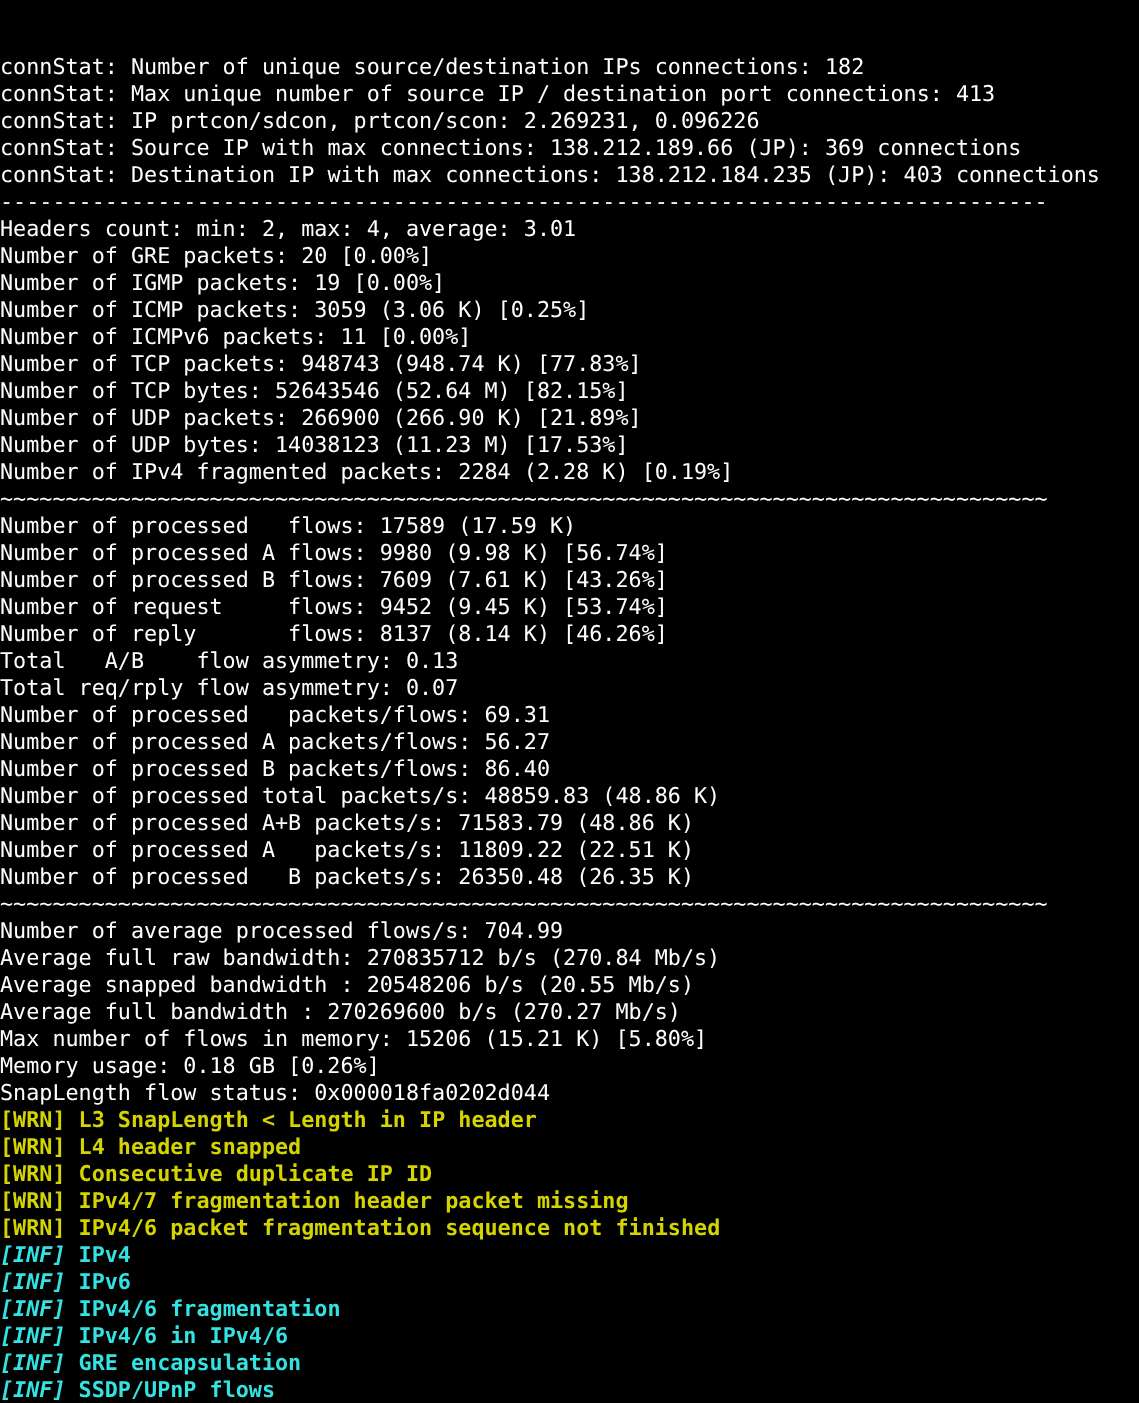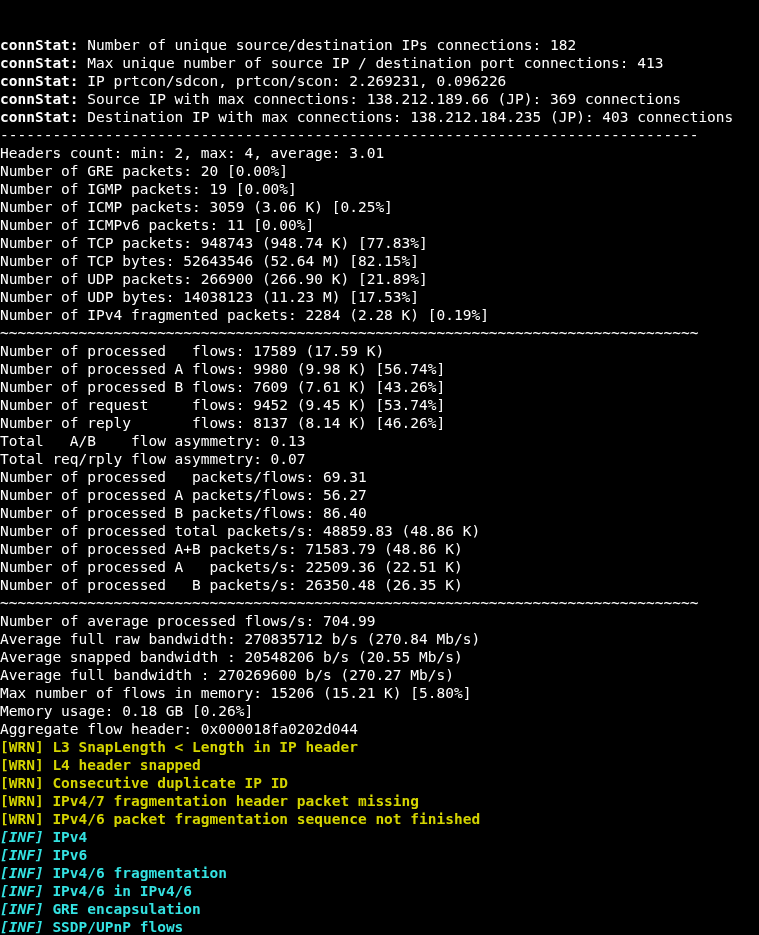--- a/index.html
+++ b/index.html
@@ -7,21 +7,21 @@
     color: #ffffff;
     font-family: "DejaVu Sans Mono", "Liberation Mono", monospace;
     font-size: 14.5px;
     line-height: 18px;
     margin: 0;
     padding: 0;
     white-space: pre;
     width: 759px;
     overflow: hidden;
   }
-  .bold { font-weight: bold; margin-top: 20px; }
+  .bold { font-weight: normal; margin-top: 20px; }
   .wrn { color: #d4d400; font-weight: bold; }
   .wrn-msg { color: #d4d400; font-weight: bold; }
   .inf { color: #34e2e2; font-weight: bold; font-style: italic; }
   .inf-msg { color: #34e2e2; font-weight: bold; text-align: right; }
 </style>
 </head>
 <body>
 
 <div id="terminal"><span class="bold">connStat:</span><span> Number of unique source/destination IPs connections: 182</span>
 <span class="bold">connStat:</span><span> Max unique number of source IP / destination port connections: 413</span>
@@ -45,30 +45,30 @@
 <span>Number of processed B flows: 7609 (7.61 K) [43.26%]</span>
 <span>Number of request     flows: 9452 (9.45 K) [53.74%]</span>
 <span>Number of reply       flows: 8137 (8.14 K) [46.26%]</span>
 <span>Total   A/B    flow asymmetry: 0.13</span>
 <span>Total req/rply flow asymmetry: 0.07</span>
 <span>Number of processed   packets/flows: 69.31</span>
 <span>Number of processed A packets/flows: 56.27</span>
 <span>Number of processed B packets/flows: 86.40</span>
 <span>Number of processed total packets/s: 48859.83 (48.86 K)</span>
 <span>Number of processed A+B packets/s: 71583.79 (48.86 K)</span>
-<span>Number of processed A   packets/s: 22509.36 (22.51 K)</span>
+<span>Number of processed A   packets/s: 11809.22 (22.51 K)</span>
 <span>Number of processed   B packets/s: 26350.48 (26.35 K)</span>
 <span>~~~~~~~~~~~~~~~~~~~~~~~~~~~~~~~~~~~~~~~~~~~~~~~~~~~~~~~~~~~~~~~~~~~~~~~~~~~~~~~~</span>
 <span>Number of average processed flows/s: 704.99</span>
 <span>Average full raw bandwidth: 270835712 b/s (270.84 Mb/s)</span>
 <span>Average snapped bandwidth : 20548206 b/s (20.55 Mb/s)</span>
 <span>Average full bandwidth : 270269600 b/s (270.27 Mb/s)</span>
 <span>Max number of flows in memory: 15206 (15.21 K) [5.80%]</span>
 <span>Memory usage: 0.18 GB [0.26%]</span>
-<span>Aggregate flow header: 0x000018fa0202d044</span>
+<span>SnapLength flow status: 0x000018fa0202d044</span>
 <span class="wrn">[WRN]</span> <span class="wrn-msg">L3 SnapLength &lt; Length in IP header</span>
 <span class="wrn">[WRN]</span> <span class="wrn-msg">L4 header snapped</span>
 <span class="wrn">[WRN]</span> <span class="wrn-msg">Consecutive duplicate IP ID</span>
 <span class="wrn">[WRN]</span> <span class="wrn-msg">IPv4/7 fragmentation header packet missing</span>
 <span class="wrn">[WRN]</span> <span class="wrn-msg">IPv4/6 packet fragmentation sequence not finished</span>
 <span class="inf">[INF]</span> <span class="inf-msg">IPv4</span>
 <span class="inf">[INF]</span> <span class="inf-msg">IPv6</span>
 <span class="inf">[INF]</span> <span class="inf-msg">IPv4/6 fragmentation</span>
 <span class="inf">[INF]</span> <span class="inf-msg">IPv4/6 in IPv4/6</span>
 <span class="inf">[INF]</span> <span class="inf-msg">GRE encapsulation</span>

